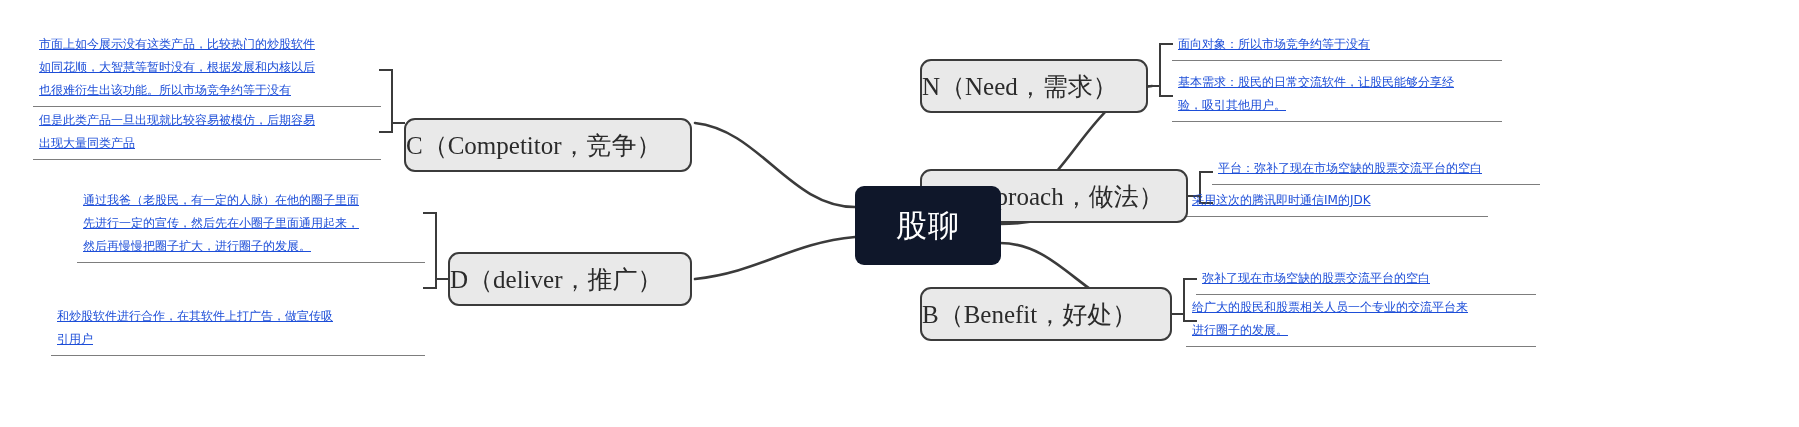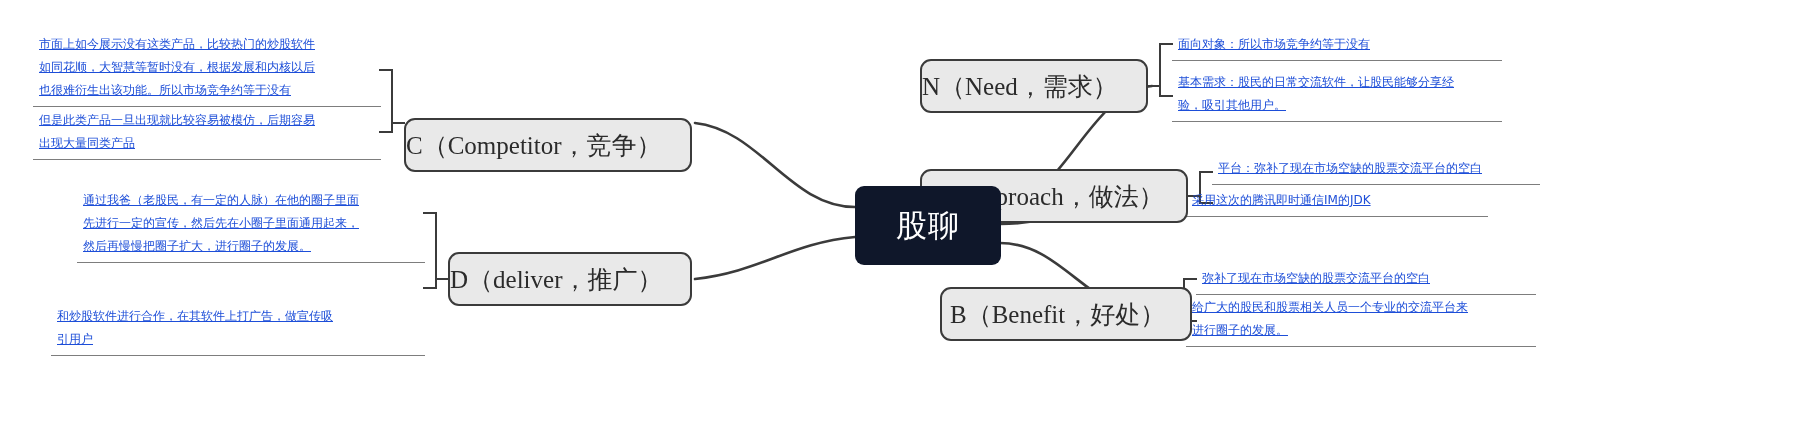--- a/index.html
+++ b/index.html
@@ -152,21 +152,21 @@
   </div>
 
   <div class="leaf" style="left:1212px;top:154px;width:328px;">
     <span>平台：弥补了现在市场空缺的股票交流平台的空白</span>
   </div>
 
   <div class="leaf" style="left:1186px;top:186px;width:302px;">
     <span>采用这次的腾讯即时通信IM的JDK</span>
   </div>
 
-  <div class="topic" style="left:940px;top:287px;width:252px;height:54px;padding-left:8px;">
+  <div class="topic" style="left:920px;top:287px;width:252px;height:54px;">
     <span>B（Benefit，好处）</span>
   </div>
 
   <div class="leaf" style="left:1196px;top:264px;width:340px;">
     <span>弥补了现在市场空缺的股票交流平台的空白</span>
   </div>
 
   <div class="leaf" style="left:1186px;top:293px;width:350px;">
     <span>给广大的股民和股票相关人员一个专业的交流平台来</span>
     <span>进行圈子的发展。</span>

